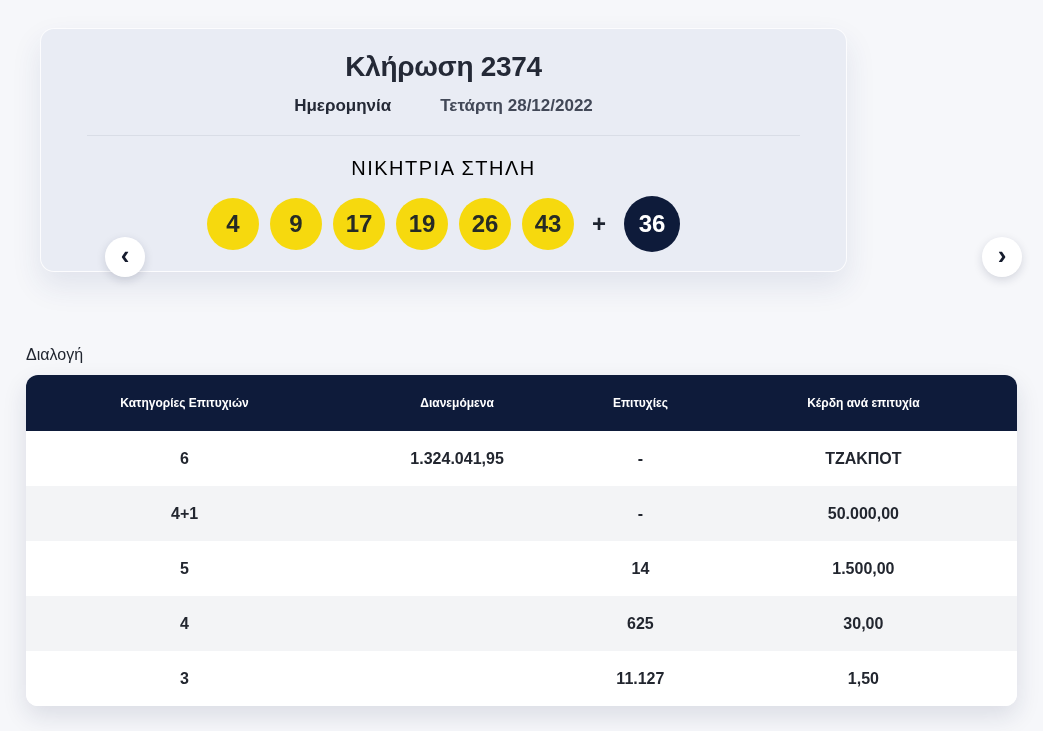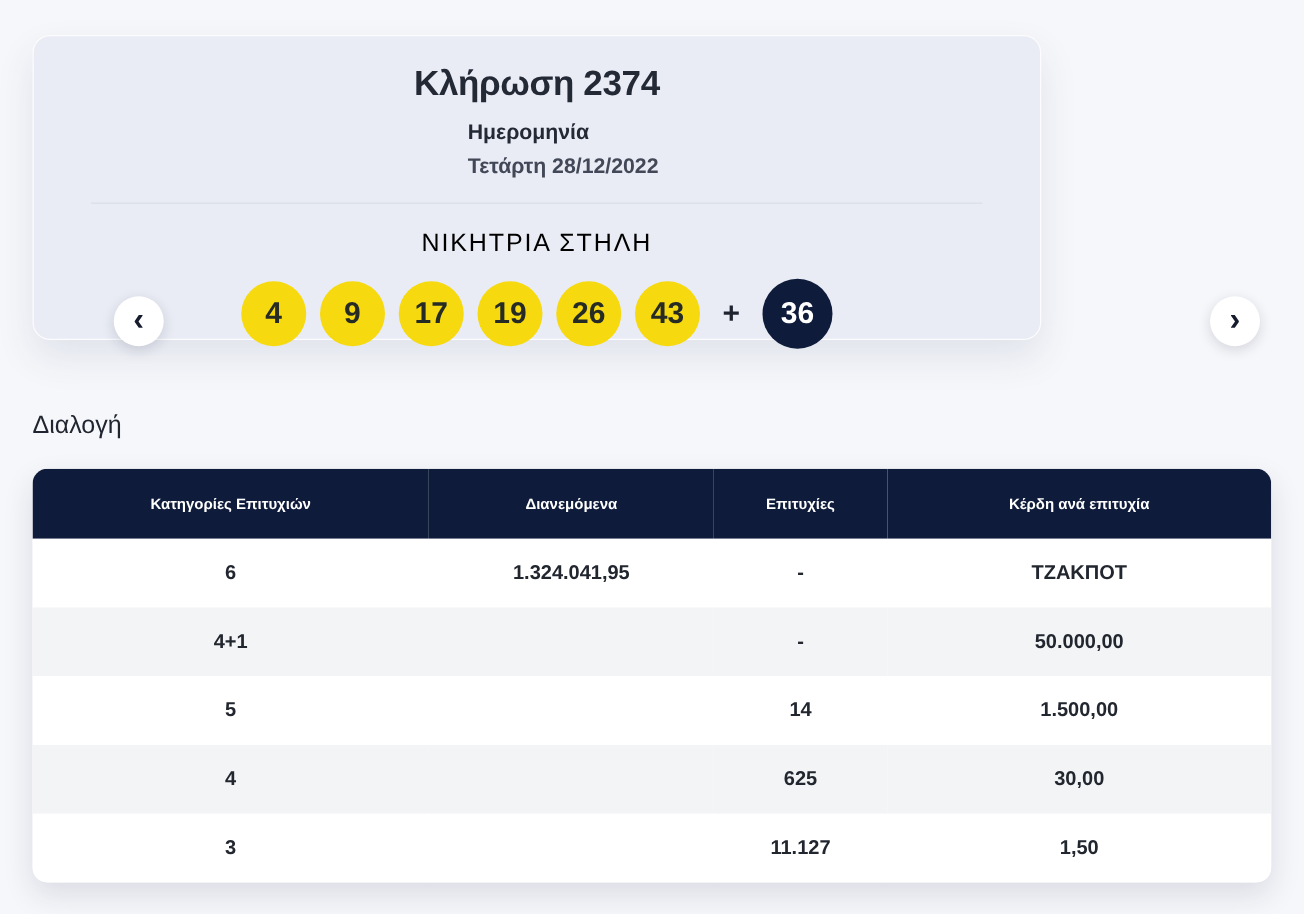--- a/index.html
+++ b/index.html
@@ -19,21 +19,21 @@
     background:var(--page-bg);
     font-family:"Liberation Sans", sans-serif;
     color:var(--ink);
     overflow:hidden;
     position:relative;
   }
 
   
   .draw-card{
     position:absolute;
-    left:26px; top:28px;
+    left:40px; top:28px;
     width:807px; height:244px;
     background:var(--card-bg);
     border:1px solid rgba(255,255,255,0.85);
     border-radius:14px;
     box-shadow:0 14px 30px rgba(40,60,120,0.10);
     text-align:center;
   }
   .draw-title{
     margin-top:22px;
     font-size:28px;
@@ -41,21 +41,21 @@
     letter-spacing:-0.3px;
     color:var(--ink);
   }
   .meta-row{
     margin-top:13px;
     display:flex;
     justify-content:center;
     gap:48px;
     font-size:17px;
   }
-  .meta-item{display:flex;gap:7px;align-items:baseline;flex-direction:column;}
+  .meta-item{display:flex;gap:7px;align-items:baseline;}
   .meta-label{font-weight:700;color:var(--ink);}
   .meta-value{font-weight:700;color:var(--ink-soft);margin-left:42px;}
   .card-divider{
     height:1px;
     background:var(--divider);
     margin:19px 46px 0 46px;
   }
   .winning-title{
     margin-top:21px;
     font-size:20px;
@@ -106,22 +106,22 @@
     font-size:26px;
     font-weight:700;
     line-height:1;
     color:#161C2E;
     transform:translateY(-2px);
   }
 
   
   .section-label{
     position:absolute;
-    left:26px; top:329px;
-    font-size:20px;
+    left:26px; top:346px;
+    font-size:16px;
     color:#20252F;
   }
   .results-table{
     position:absolute;
     left:26px; top:375px;
     width:991px;
     border-collapse:separate;
     border-spacing:0;
     table-layout:fixed;
     border-radius:12px;

